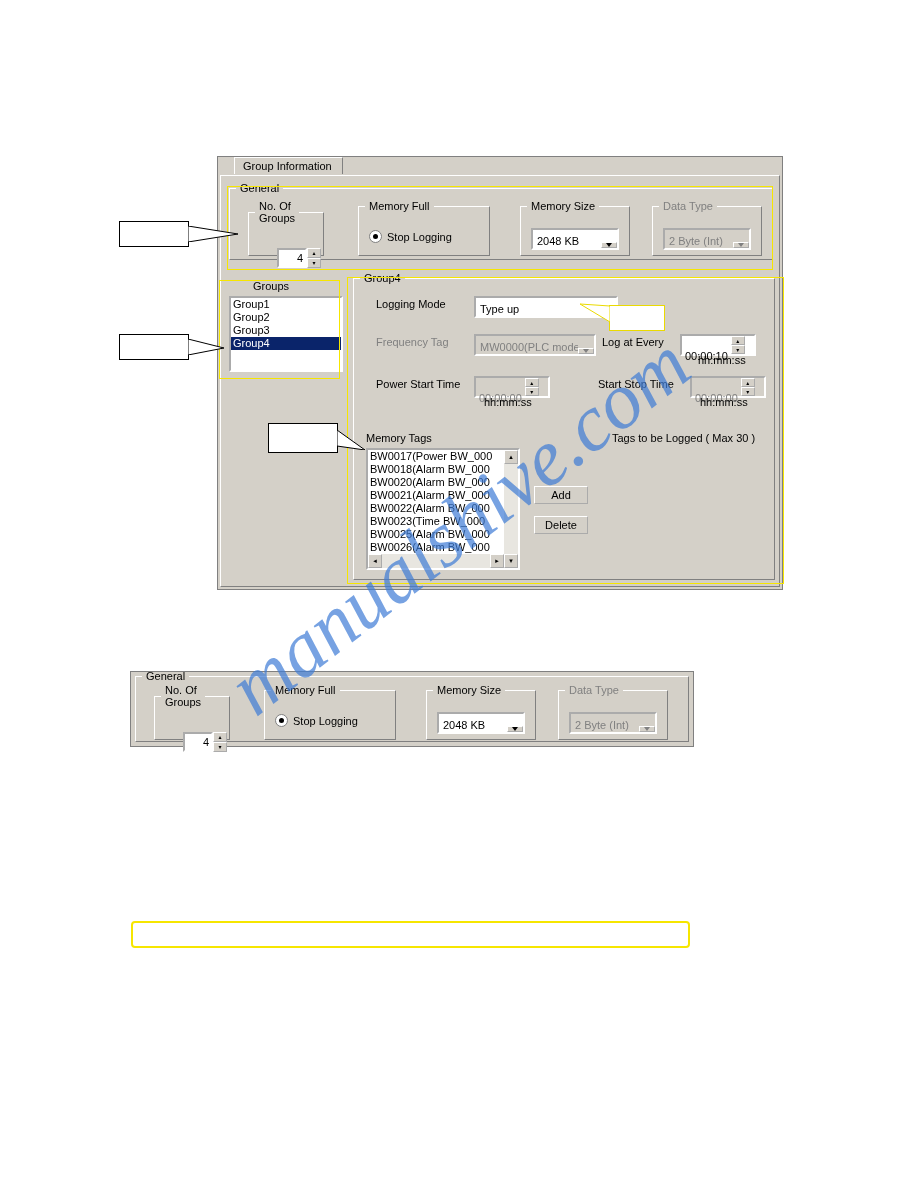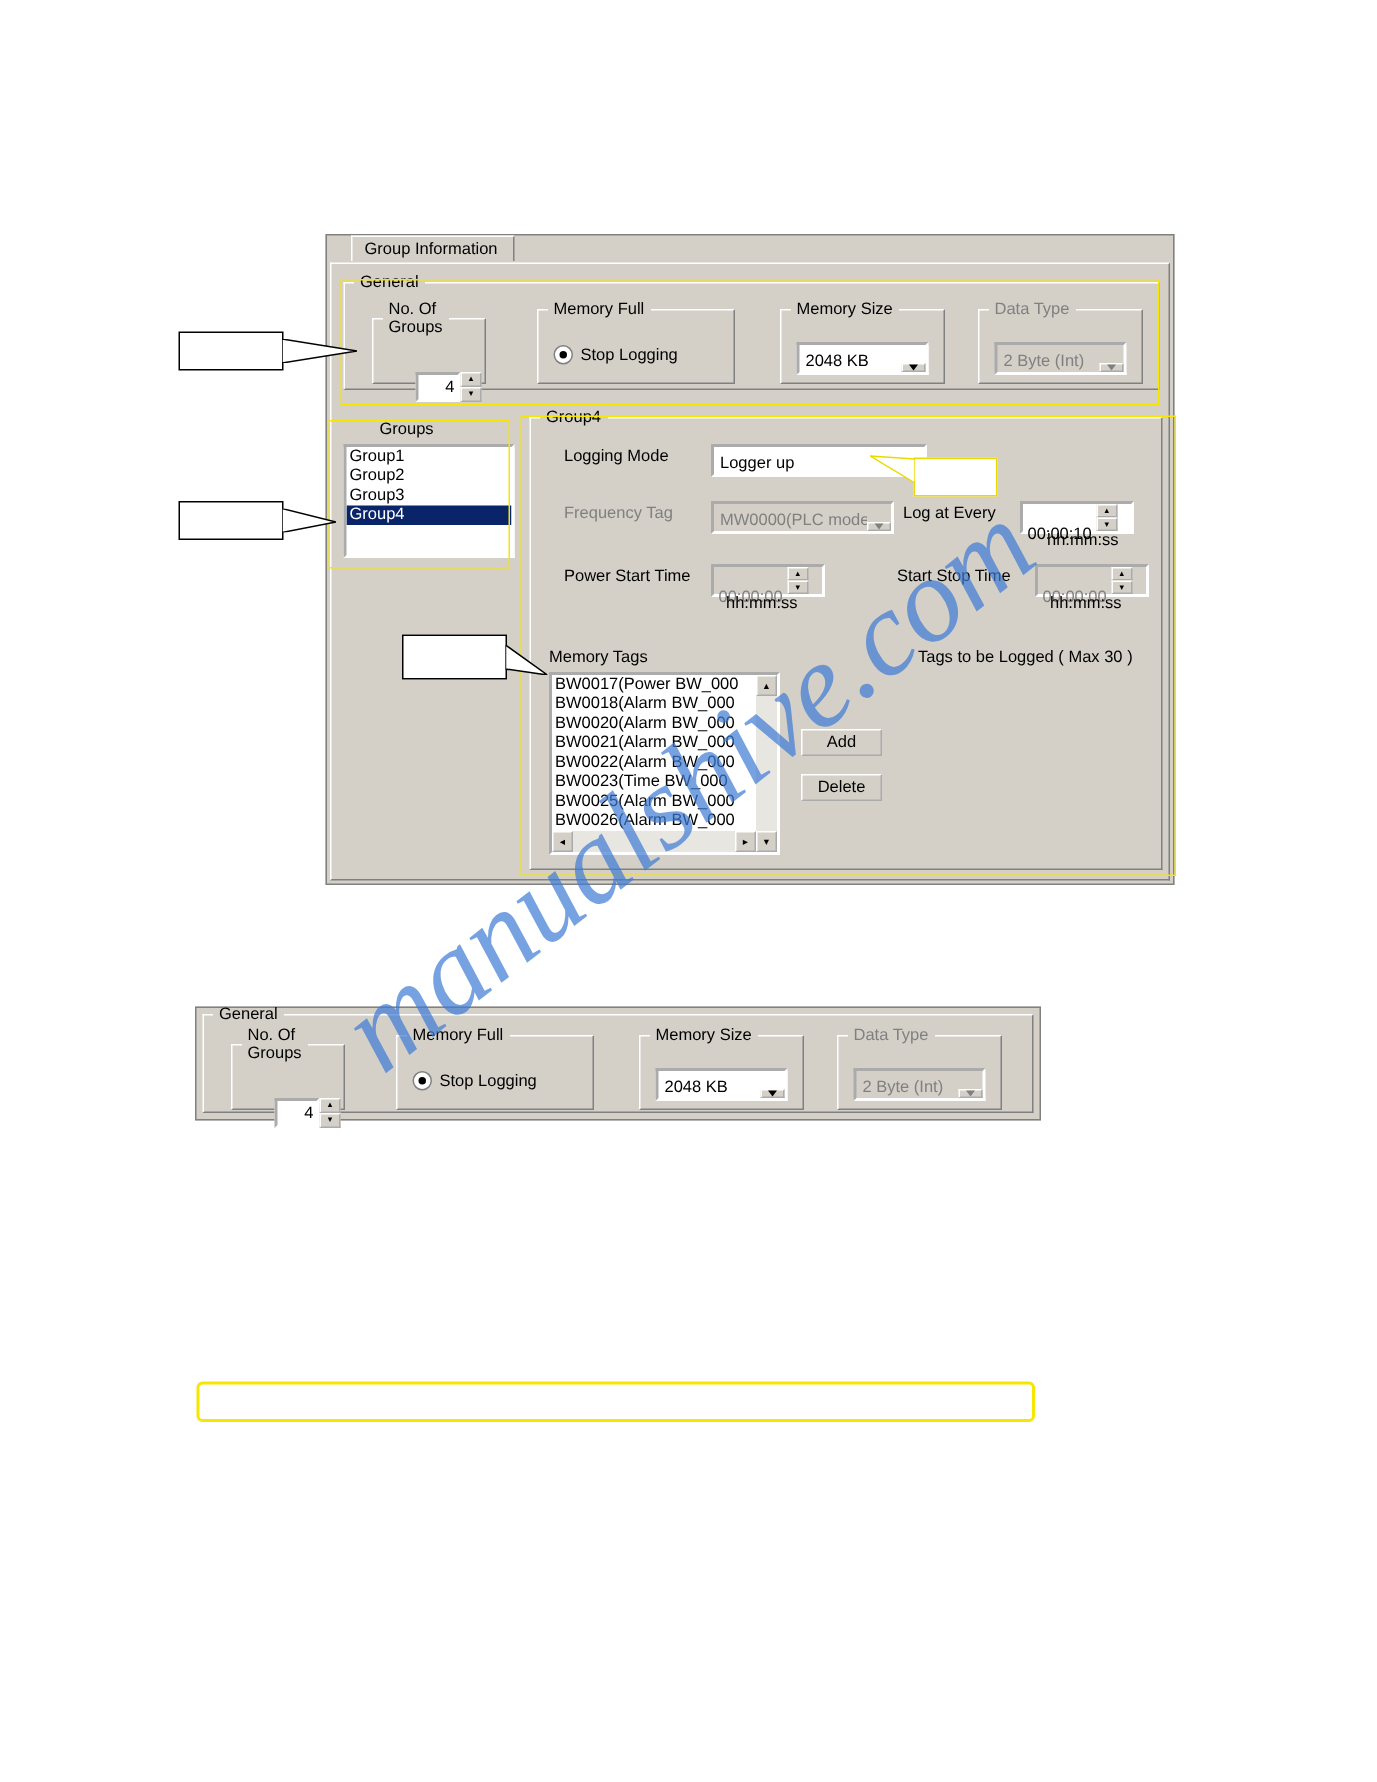--- a/index.html
+++ b/index.html
@@ -111,21 +111,21 @@
       <div class="item">Group2</div>
       <div class="item">Group3</div>
       <div class="item sel">Group4</div>
     </div>
 
     <fieldset style="left:132px;top:96px;width:420px;height:306px">
       <legend>Group4</legend>
 
       <span class="lbl" style="left:22px;top:14px">Logging Mode</span>
       <div class="combo" style="left:120px;top:12px;width:140px">
-        <span class="txt">Logger up</span>
+        <span class="txt">Type up</span>
         <span class="arr"></span>
       </div>
 
       <span class="lbl dis" style="left:22px;top:52px">Frequency Tag</span>
       <div class="combo dis" style="left:120px;top:50px;width:118px">
         <span class="txt">MW0000(PLC mode</span>
         <span class="arr"></span>
       </div>
       <span class="lbl" style="left:248px;top:52px">Log at Every</span>
       <div class="timebox" style="left:326px;top:50px;width:72px">

